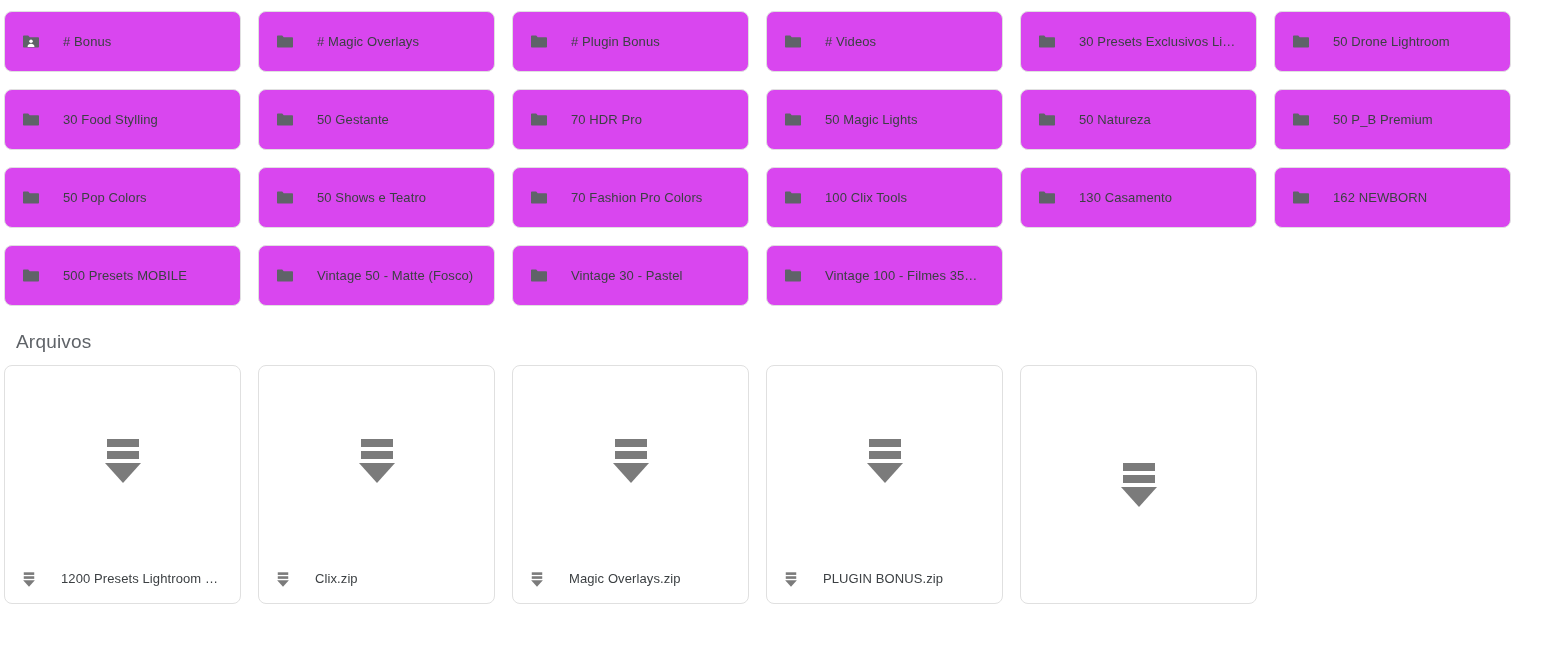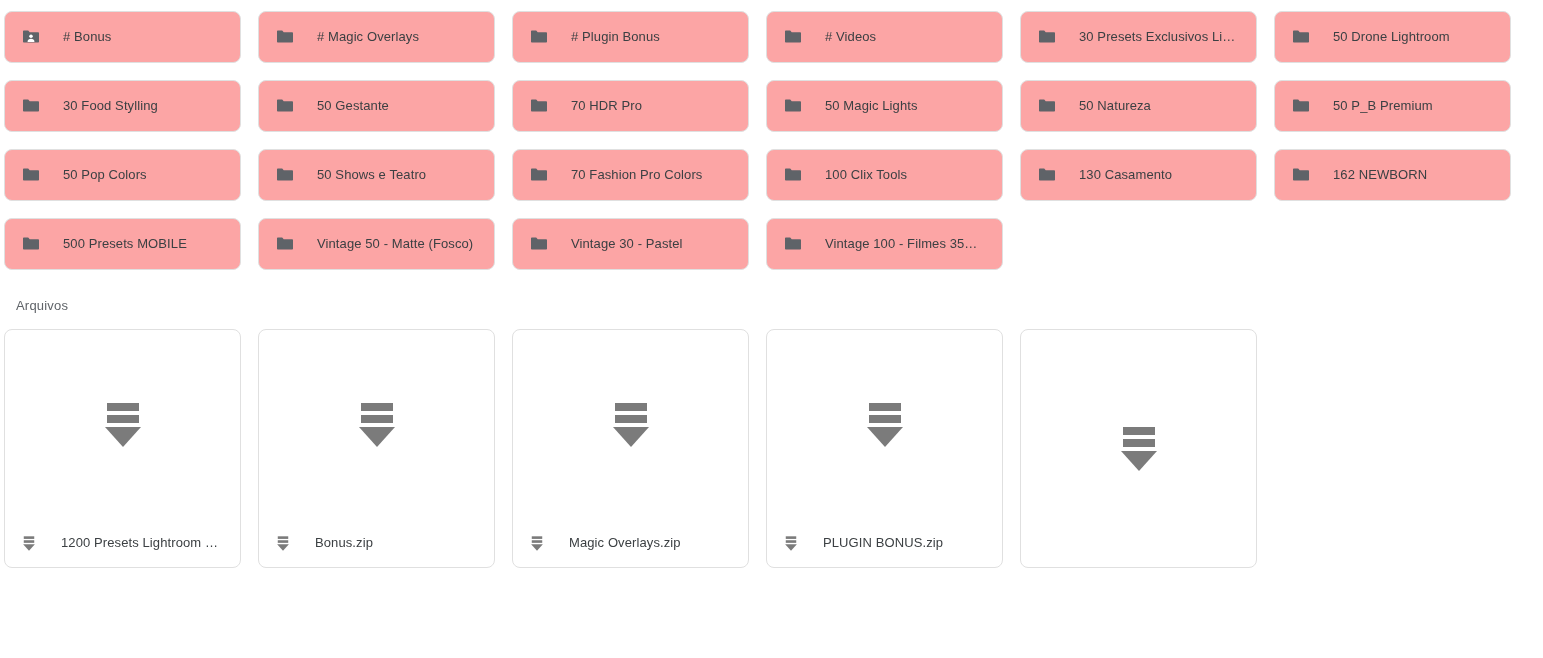--- a/index.html
+++ b/index.html
@@ -29,22 +29,22 @@
   .folder-grid {
     display: grid;
     grid-template-columns: repeat(6, 237px);
     column-gap: 17px;
     row-gap: 17px;
     width: 1496px;
   }
 
   .folder-card {
     box-sizing: border-box;
-    height: 52px;
-    background: #fca5a5;
+    height: 61px;
+    background: #d946ef;
     border: 1px solid #e0e0e0;
     border-radius: 8px;
     display: flex;
     align-items: center;
     padding: 0 16px;
     cursor: pointer;
     overflow: hidden;
   }
 
   .folder-icon {
@@ -62,21 +62,21 @@
     letter-spacing: .1px;
     color: #3c4043;
     white-space: nowrap;
     overflow: hidden;
     text-overflow: ellipsis;
   }
 
   
   .section-title {
     margin: 28px 0 0 12px;
-    font-size: 13px;
+    font-size: 19px;
     line-height: 16px;
     letter-spacing: .2px;
     color: #5f6368;
     font-weight: 500;
   }
 
   
   .file-grid {
     margin-top: 15px;
     display: grid;
@@ -351,21 +351,21 @@
   </svg>
 </div>
         <div class="file-footer">
           <span class="file-mini-icon">
   <svg viewBox="0 0 48 52" width="16" height="17" aria-hidden="true">
     <rect x="8" y="4" width="32" height="8" fill="#7b7b7b"></rect>
     <rect x="8" y="16" width="32" height="8" fill="#7b7b7b"></rect>
     <polygon points="6,28 42,28 24,48" fill="#7b7b7b"></polygon>
   </svg>
 </span>
-          <span class="file-label">Bonus.zip</span>
+          <span class="file-label">Clix.zip</span>
         </div>
       </div>
       <div class="file-card">
         <div class="file-thumb">
   <svg viewBox="0 0 48 52" width="48" height="52" aria-hidden="true">
     <rect x="8" y="4" width="32" height="8" fill="#7b7b7b"></rect>
     <rect x="8" y="16" width="32" height="8" fill="#7b7b7b"></rect>
     <polygon points="6,28 42,28 24,48" fill="#7b7b7b"></polygon>
   </svg>
 </div>

